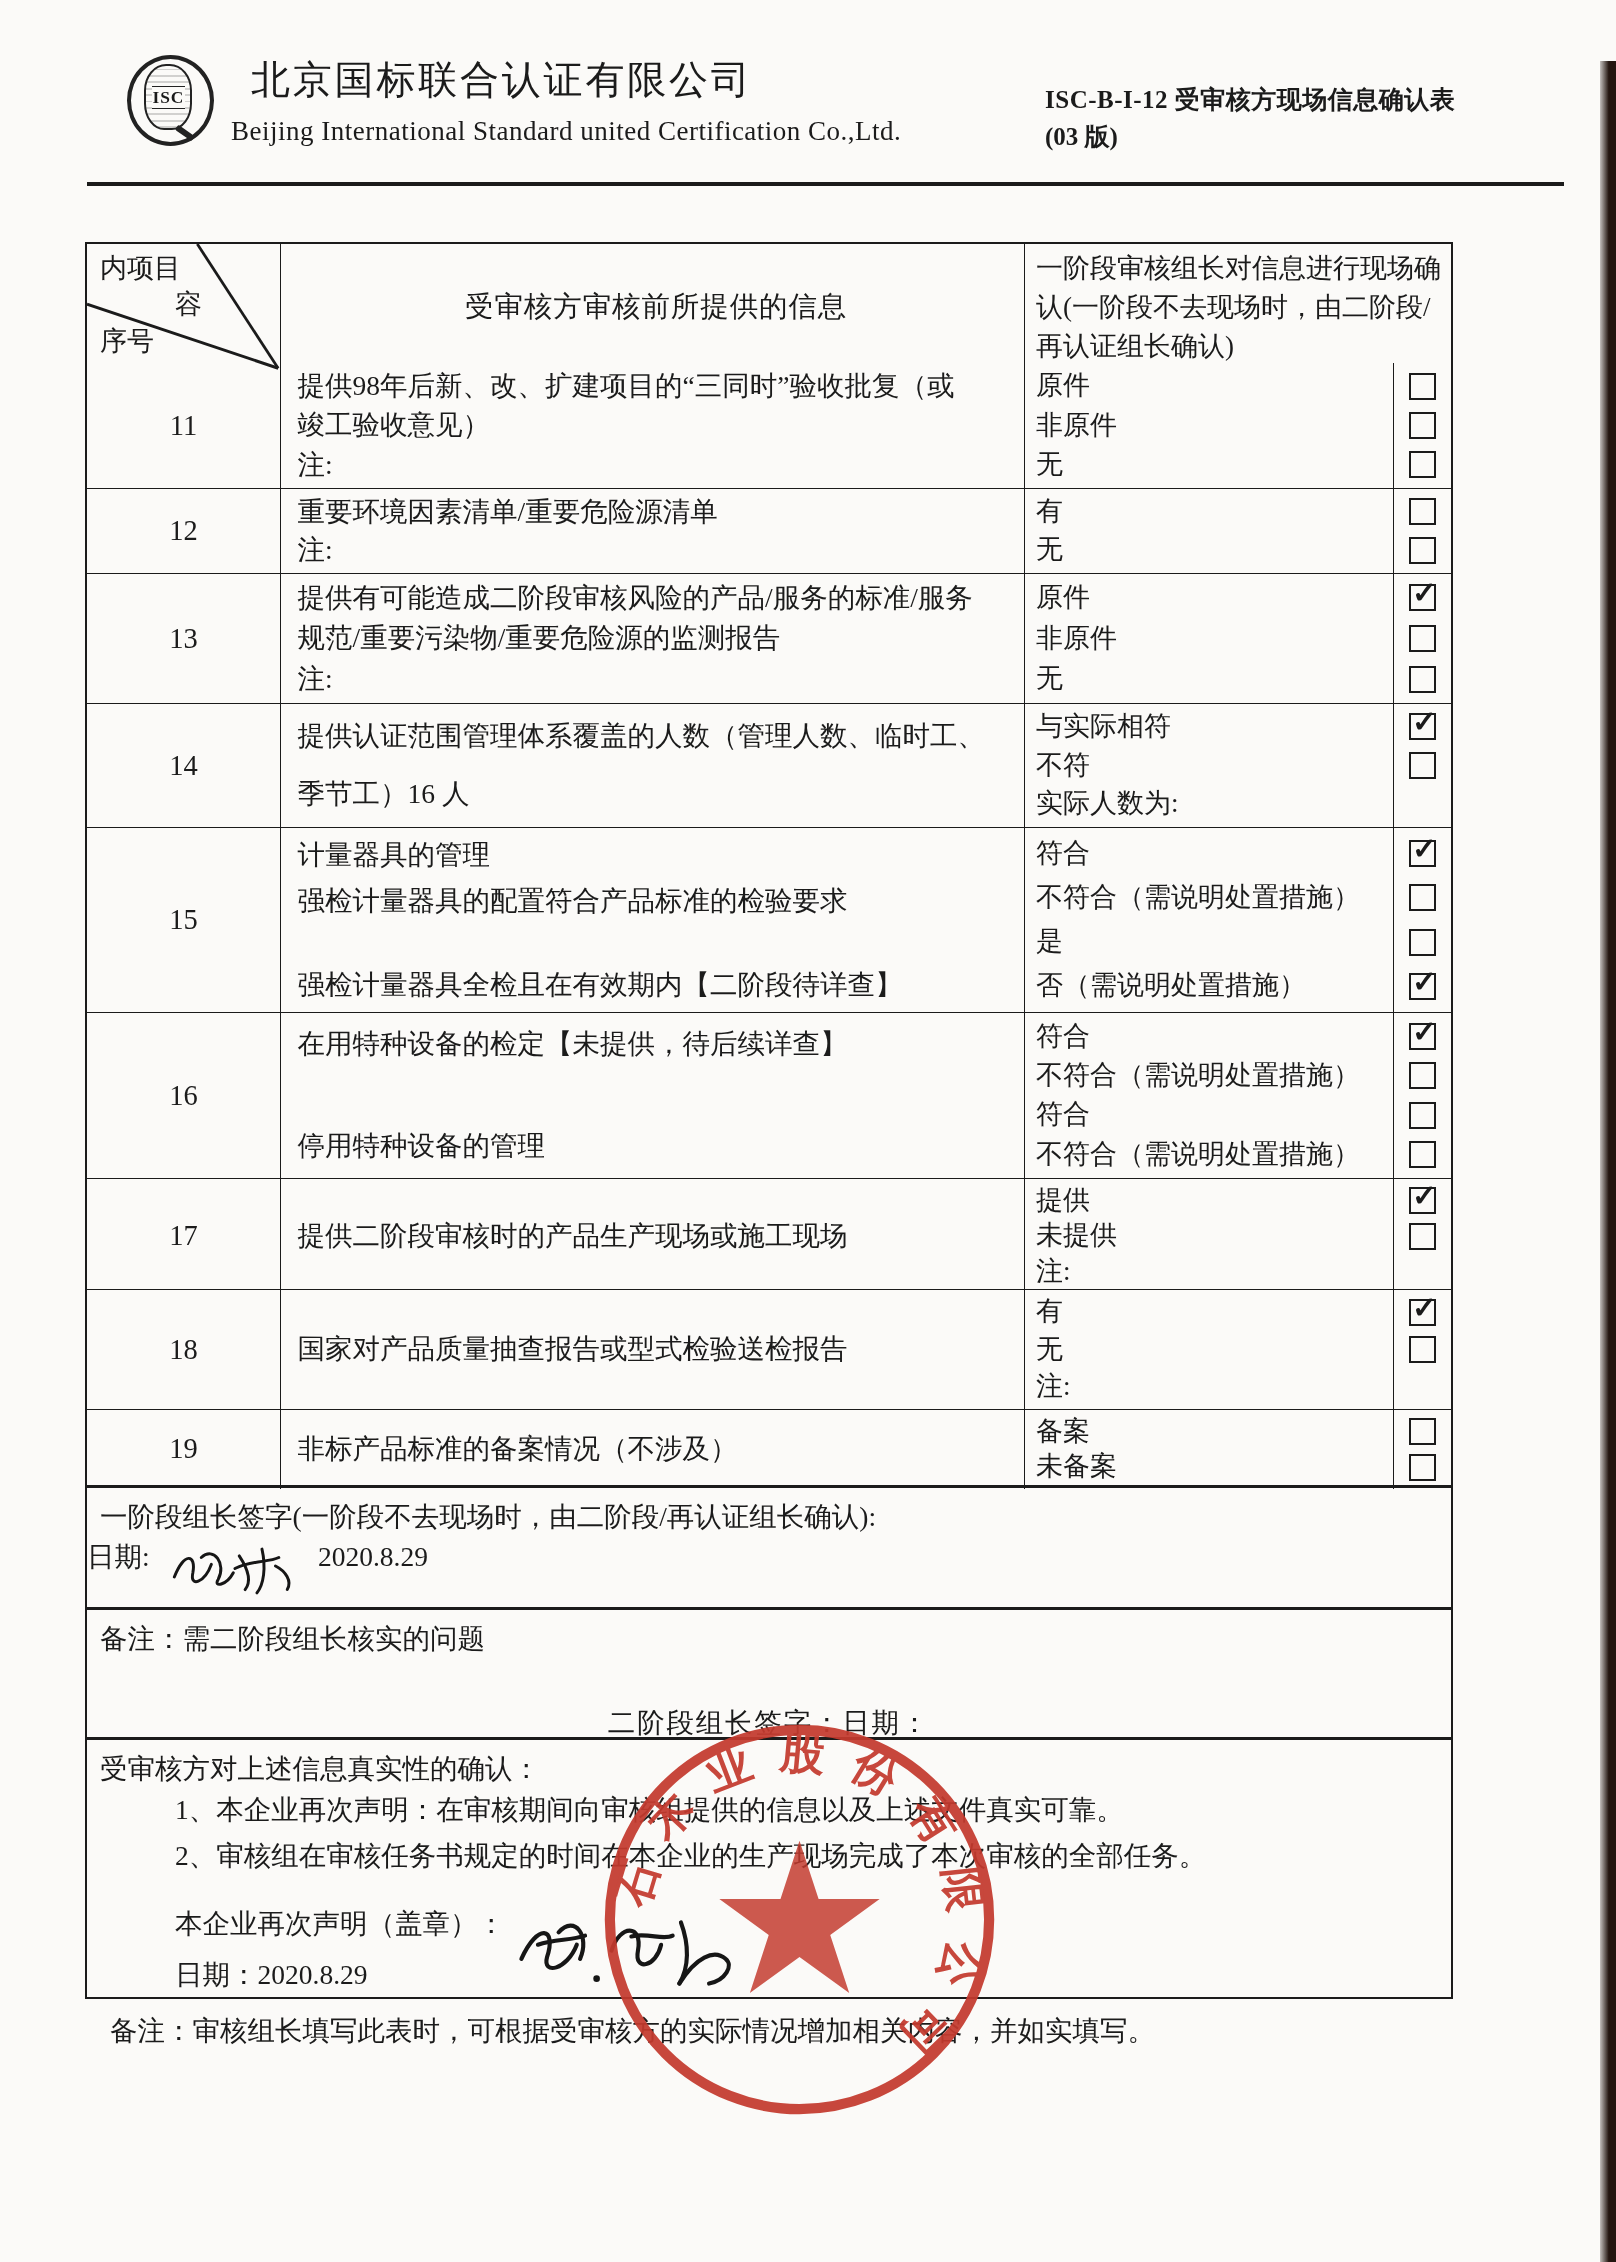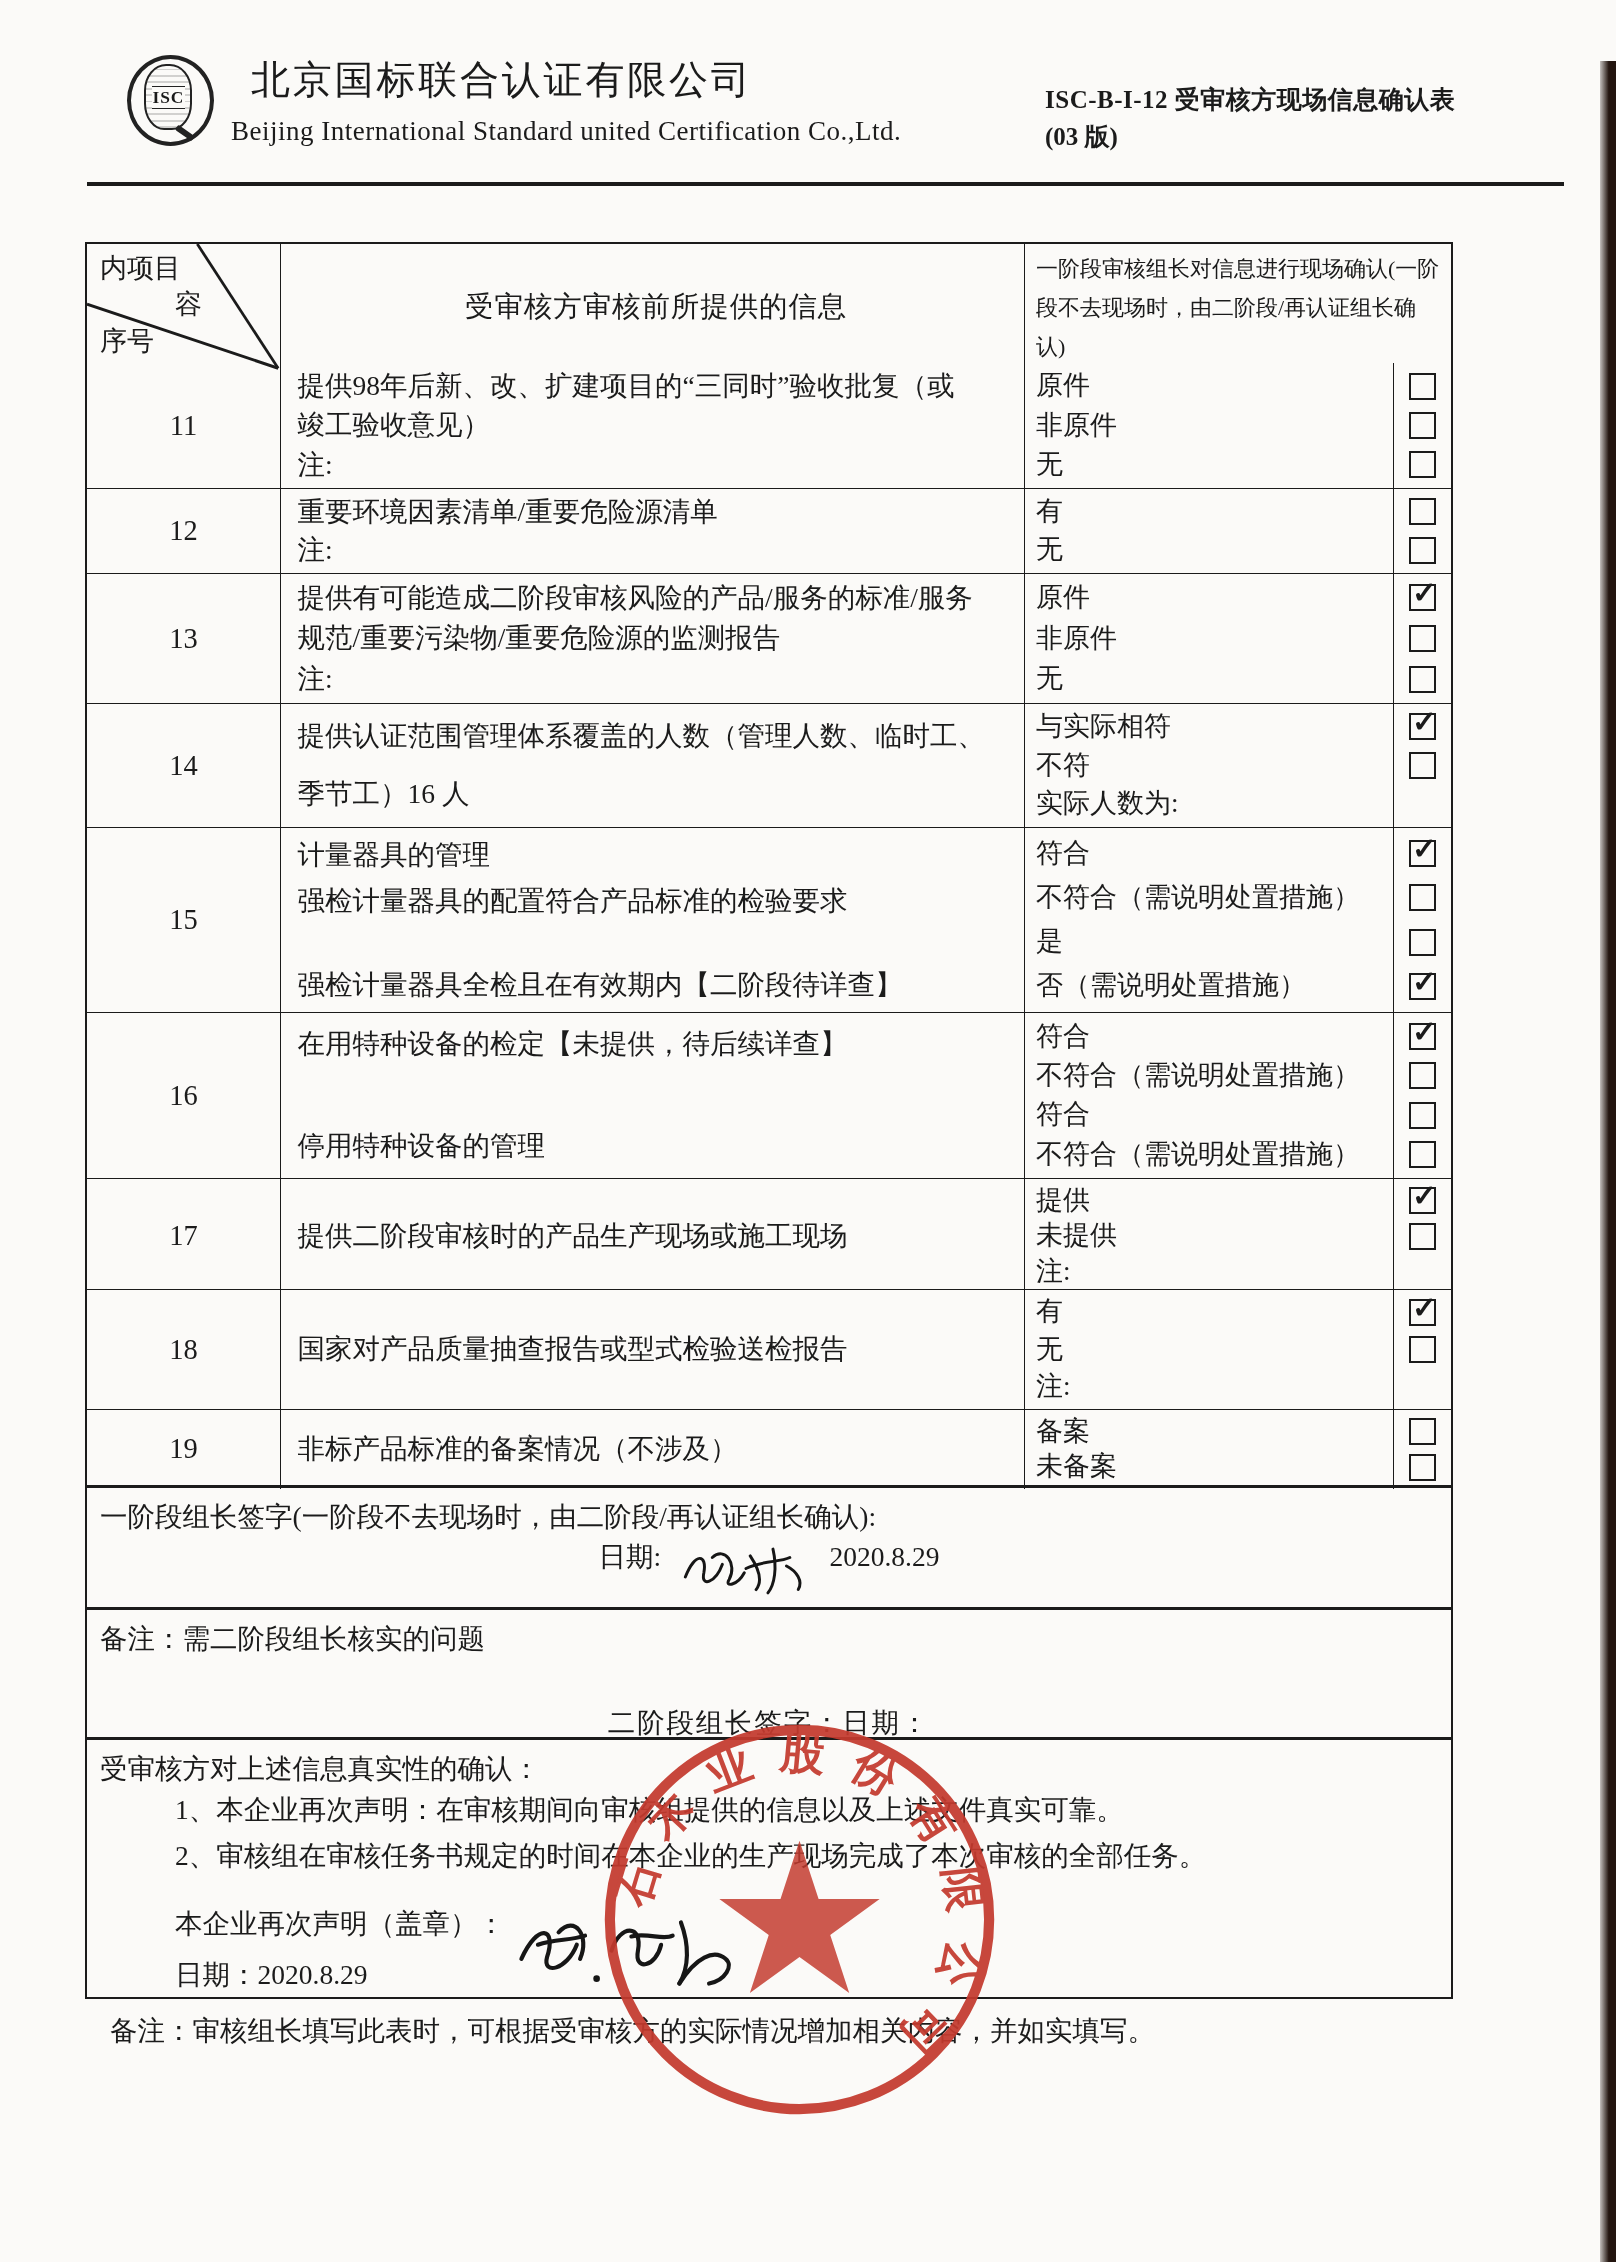--- a/index.html
+++ b/index.html
@@ -66,25 +66,25 @@
   }
   .box-slot{width:27px;height:27px;}
   
   #hrow{height:119px;}
   #corner{font-size:27px;}
   #corner svg{position:absolute;left:0;top:0;width:100%;height:100%;}
   #corner .t1{position:absolute;left:13px;top:5.5px;}
   #corner .t2{position:absolute;left:88px;top:42px;}
   #corner .t3{position:absolute;left:13px;top:79px;}
   #h2{display:flex;align-items:center;justify-content:center;font-size:28.5px;letter-spacing:0.9px;}
-  #h3{grid-column:3/5;font-size:22px;line-height:39px;padding:4.6px 7.3px 4.6px 11px;display:block;}
+  #h3{grid-column:3/5;font-size:27px;line-height:39px;padding:4.6px 7.3px 4.6px 11px;display:block;}
   
   .sect{grid-column:1/5;border-top:2.8px solid var(--ink);box-sizing:border-box;font-size:27.5px;}
   .sect .lead{padding:11px 14.7px 0 13px;}
-  .sig-center{text-align:center;margin-top:3.7px;white-space:nowrap;}
+  .sig-center{margin-top:3.7px;white-space:nowrap;}
   .sig-center svg{vertical-align:middle;margin:0 7.3px -18.4px 9.2px;}
   .s2-line{text-align:center;margin-top:48px;letter-spacing:1.8px;}
   .confirm-item{padding-left:88px;line-height:46px;}
   .confirm-sign{padding-left:88px;margin-top:20px;white-space:nowrap;}
   .confirm-sign svg{vertical-align:middle;margin:0 0 -53px 3.7px;}
   .confirm-date{padding-left:88px;margin-top:3px;}
   
   #footnote{position:absolute;left:110px;top:2013px;font-size:27.5px;}
   
   #seal{position:absolute;left:595px;top:1715px;z-index:6;opacity:.93;}

